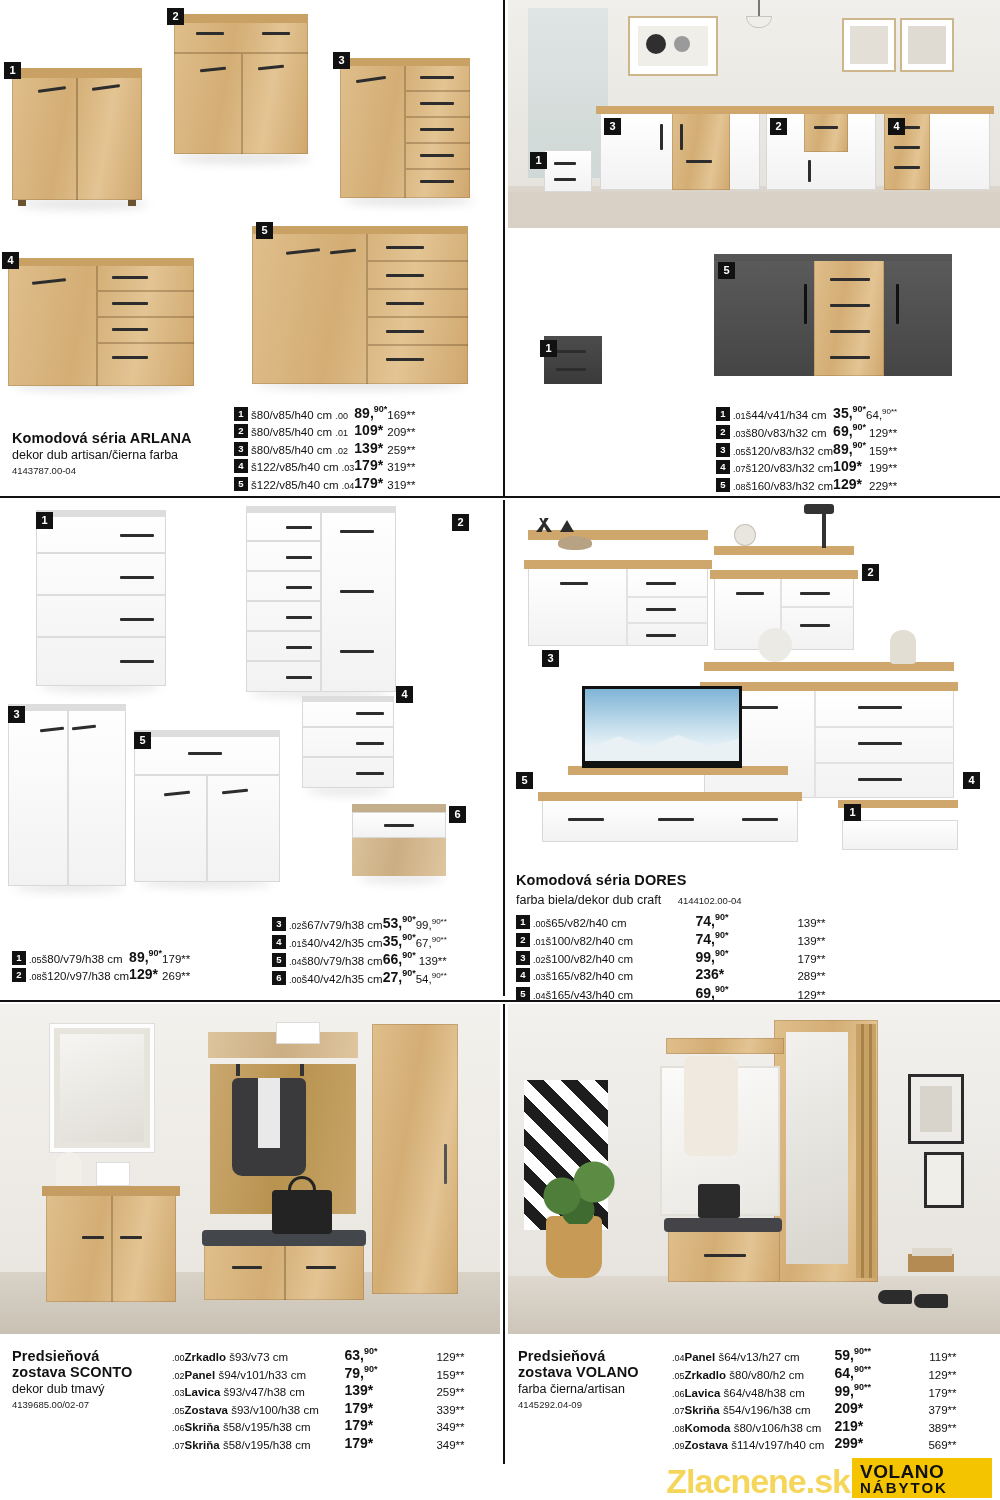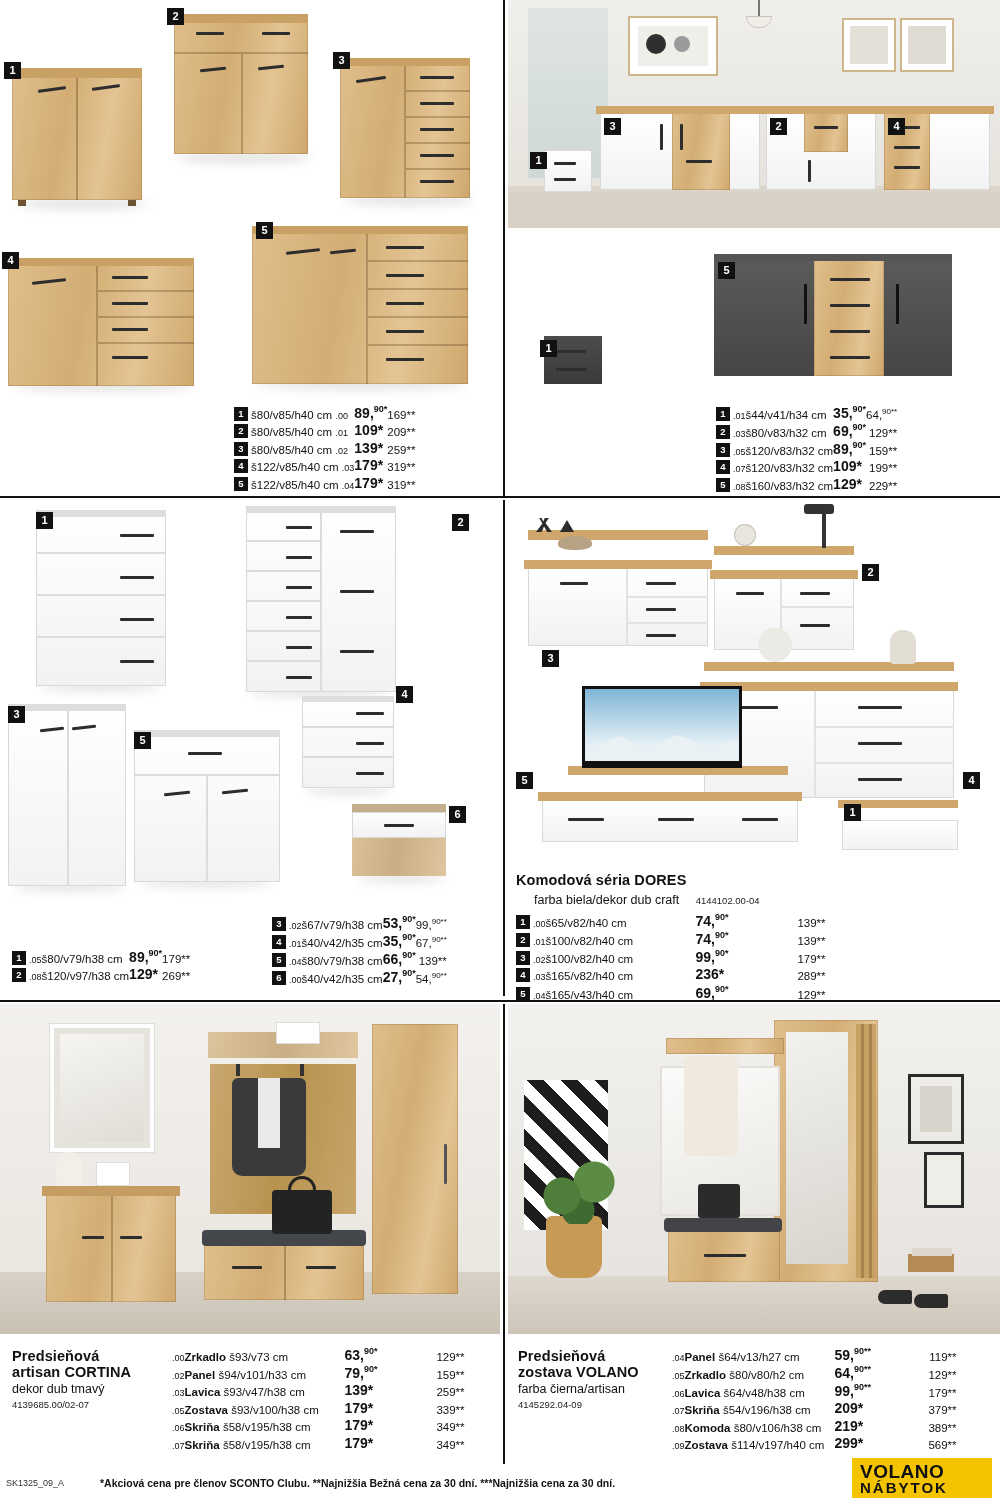--- a/index.html
+++ b/index.html
@@ -201,20 +201,25 @@
     <div class="handle" style="left:322px;top:128px;width:40px;"></div>
     <div class="vhandle" style="left:388px;top:56px;height:40px;background:#111;"></div>
     <div class="badge" style="left:210px;top:34px;">5</div>
 
     <div class="grey" style="position:absolute;left:36px;top:108px;width:58px;height:48px;"></div>
     <div class="handle" style="left:48px;top:122px;width:30px;"></div>
     <div class="handle" style="left:48px;top:140px;width:30px;"></div>
     <div class="badge" style="left:32px;top:112px;">1</div>
   </div>
 
+  <div class="block" style="left:12px;top:430px;width:220px;">
+    <div class="title">Komodová séria ARLANA</div>
+    <div class="sub" style="margin-top:2px;">dekor dub artisan/čierna farba</div>
+    <div class="code" style="margin-top:3px;">4143787.00-04</div>
+  </div>
 
   <table class="prices" style="position:absolute;left:234px;top:404px;">
     <tbody>
         <tr>
       <td class="num"><span>1</span></td>
       <td class="dim"><span>š80/v85/h40 cm</span> <span style="font-size:9px">.00</span></td>
       <td class="price"><span>89,</span><sup>90*</sup></td>
       <td class="old"><span>169**</span></td>
     </tr>
     <tr>
@@ -464,21 +469,21 @@
       <td class="vnum"><span>.00</span></td>
       <td class="dim"><span>š40/v42/h35 cm</span></td>
       <td class="price"><span>27,</span><sup>90*</sup></td>
       <td class="old"><span>54,</span><sup>90**</sup></td>
     </tr>
   </tbody>
     </table>
 
   <div class="block" style="left:516px;top:872px;width:300px;">
     <div class="title">Komodová séria DORES</div>
-    <div style="margin-top:2px;margin-left:18px;">
+    <div style="margin-top:2px;">
       <span class="sub">farba biela/dekor dub craft</span>
       <span class="code" style="margin-left:12px;">4144102.00-04</span>
     </div>
   </div>
 
   <table class="prices" style="position:absolute;left:516px;top:912px;">
     <tbody>
         <tr>
       <td class="num"><span>1</span></td>
       <td class="vnum"><span>.00</span></td>
@@ -589,21 +594,21 @@
     <div style="position:absolute;left:416px;top:148px;width:40px;height:56px;box-shadow:inset 0 0 0 3px #2b2b2b;background:#f0eee9;"></div>
 
     <div style="position:absolute;left:400px;top:250px;width:46px;height:18px;background:#b48b53;"></div>
     <div style="position:absolute;left:404px;top:244px;width:40px;height:8px;background:#ded7cc;"></div>
     <div style="position:absolute;left:370px;top:286px;width:34px;height:14px;background:#2c2c2c;border-radius:8px 3px 3px 8px;"></div>
     <div style="position:absolute;left:406px;top:290px;width:34px;height:14px;background:#2c2c2c;border-radius:8px 3px 3px 8px;"></div>
   </div>
 
   <div class="block" style="left:12px;top:1348px;width:170px;">
     <div class="title">Predsieňová</div>
-    <div class="title">artisan CORTINA</div>
+    <div class="title">zostava SCONTO</div>
     <div class="sub" style="margin-top:2px;">dekor dub tmavý</div>
     <div class="code" style="margin-top:3px;">4139685.00/02-07</div>
   </div>
 
   <table class="prices" style="position:absolute;left:172px;top:1346px;">
     <tbody>
         <tr>
       <td class="vnum"><span>.00</span></td>
       <td class="dim" style="width:160px"><b>Zrkadlo</b> <span>š93/v73 cm</span></td>
       <td class="price" style="width:66px"><span>63,</span><sup>90*</sup></td>
@@ -689,22 +694,19 @@
     </tr>
   </tbody>
     </table>
 
   <div class="sep" style="left:503px;top:0;width:1.5px;height:496px;background:#111;"></div>
   <div class="sep" style="left:503px;top:500px;width:1.5px;height:496px;background:#111;"></div>
   <div class="sep" style="left:503px;top:1004px;width:1.5px;height:460px;background:#111;"></div>
   <div class="sep" style="left:0;top:496px;width:1000px;height:1.5px;"></div>
   <div class="sep" style="left:0;top:1000px;width:1000px;height:1.5px;"></div>
 
-  <div class="footer">
-    <div class="fcode">SK1325_09_A</div>
-    <div class="fnote">*Akciová cena pre členov SCONTO Clubu. **Najnižšia Bežná cena za 30 dní.  ***Najnižšia cena za 30 dní.</div>
-  </div>
+  <div class="wm">Zlacnene.sk</div>
   <div class="logo">
     <div class="l1">VOLANO</div>
     <div class="l2">NÁBYTOK</div>
   </div>
 
 </div>
 
 </body></html>

